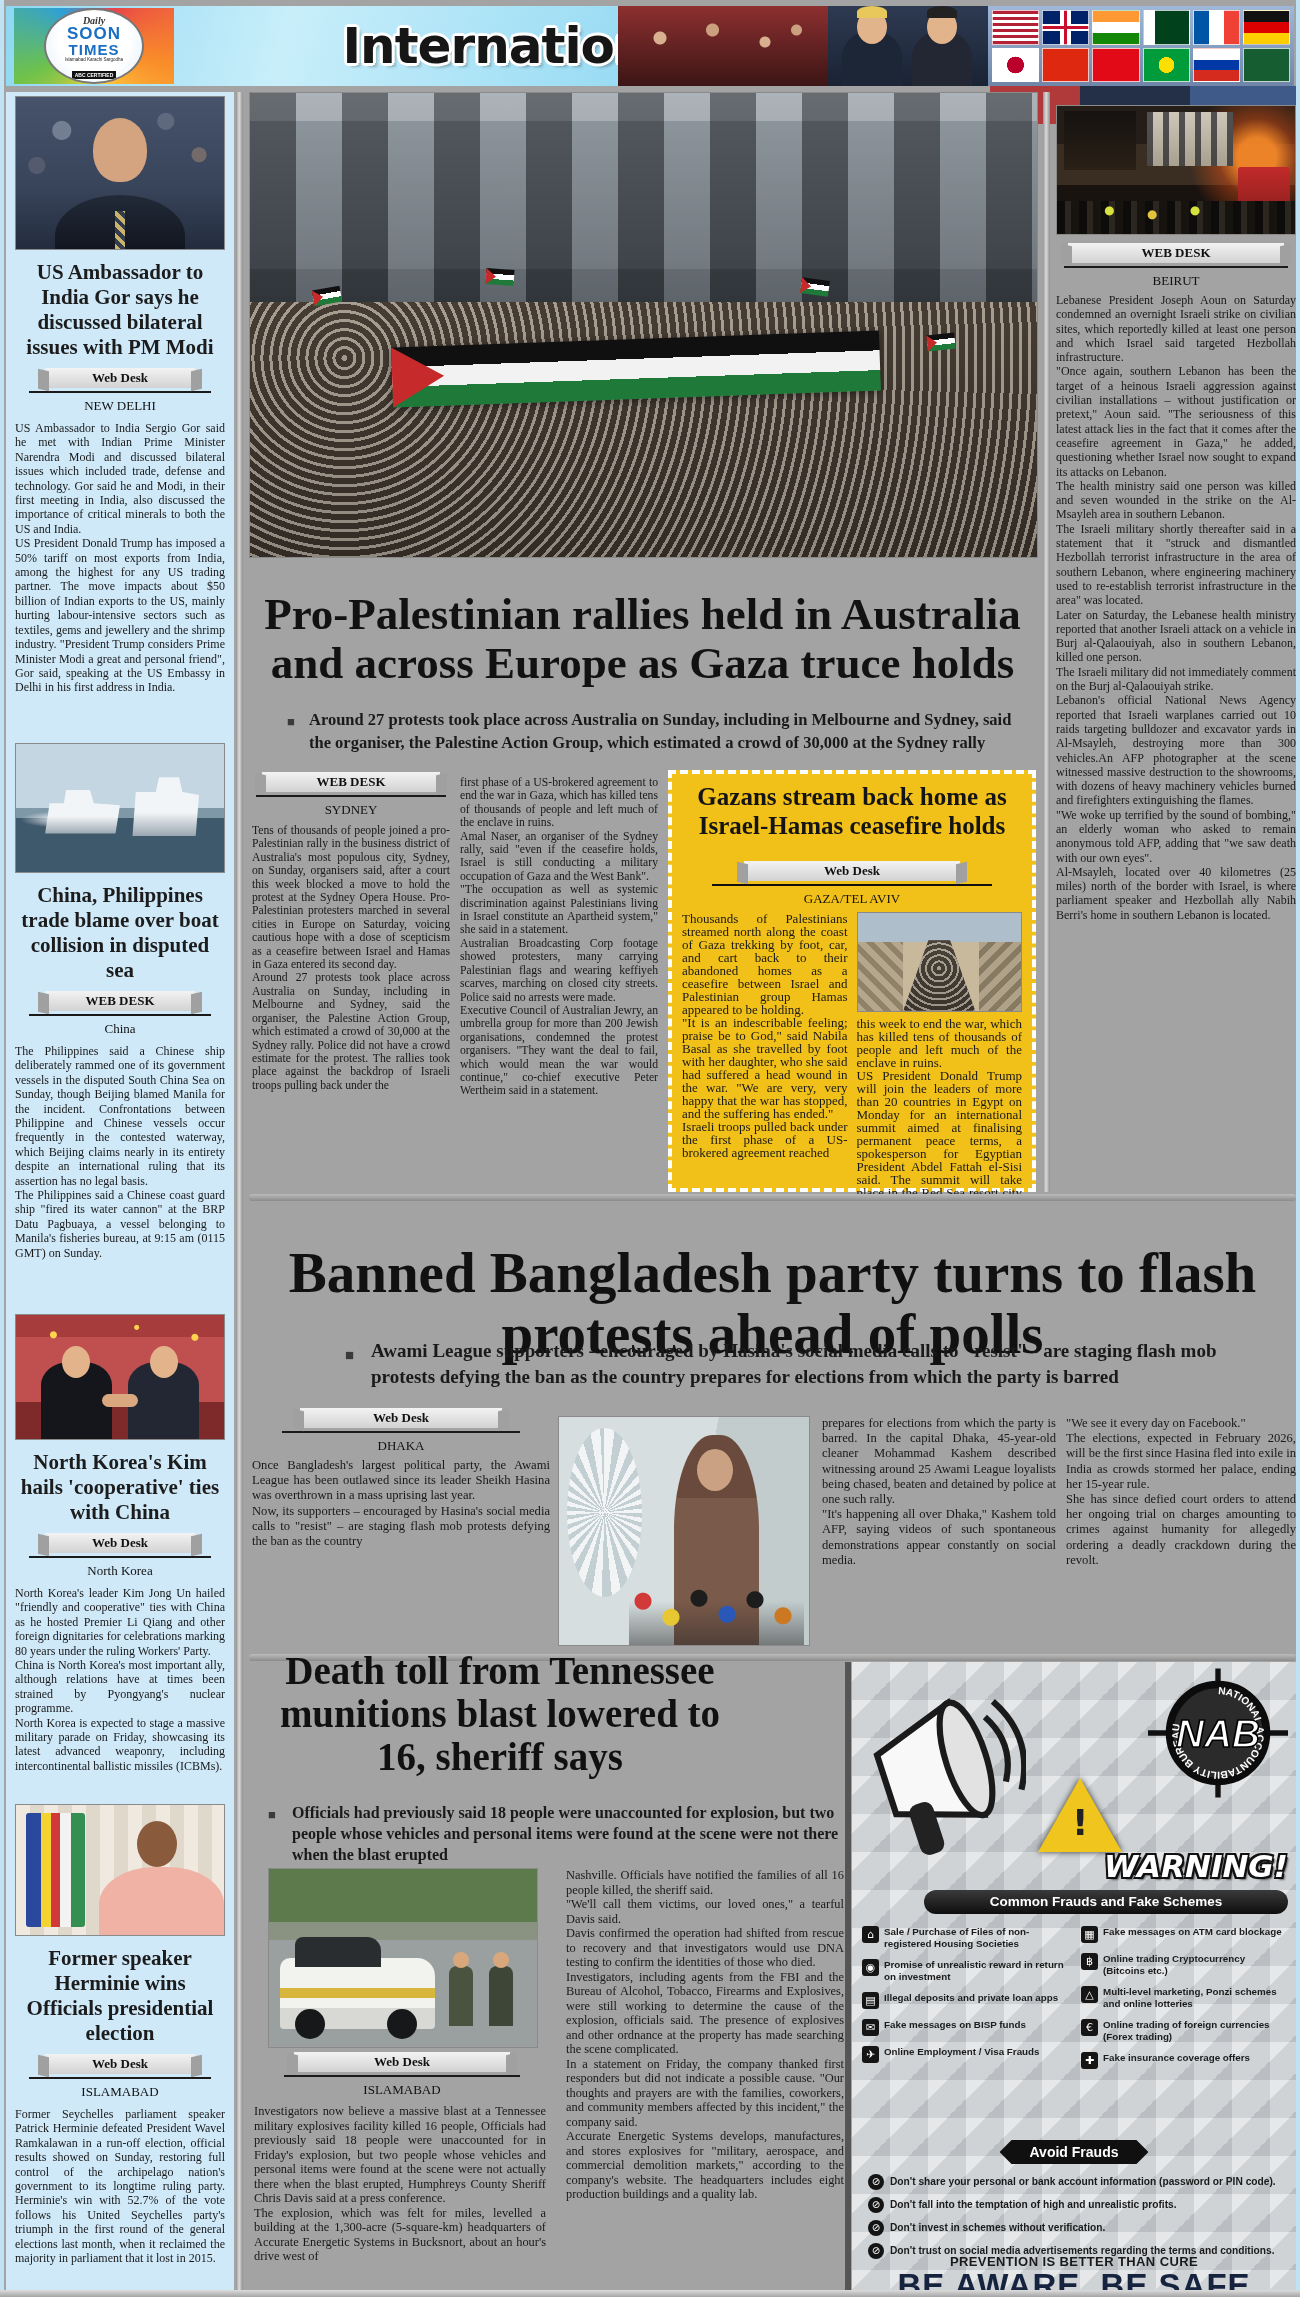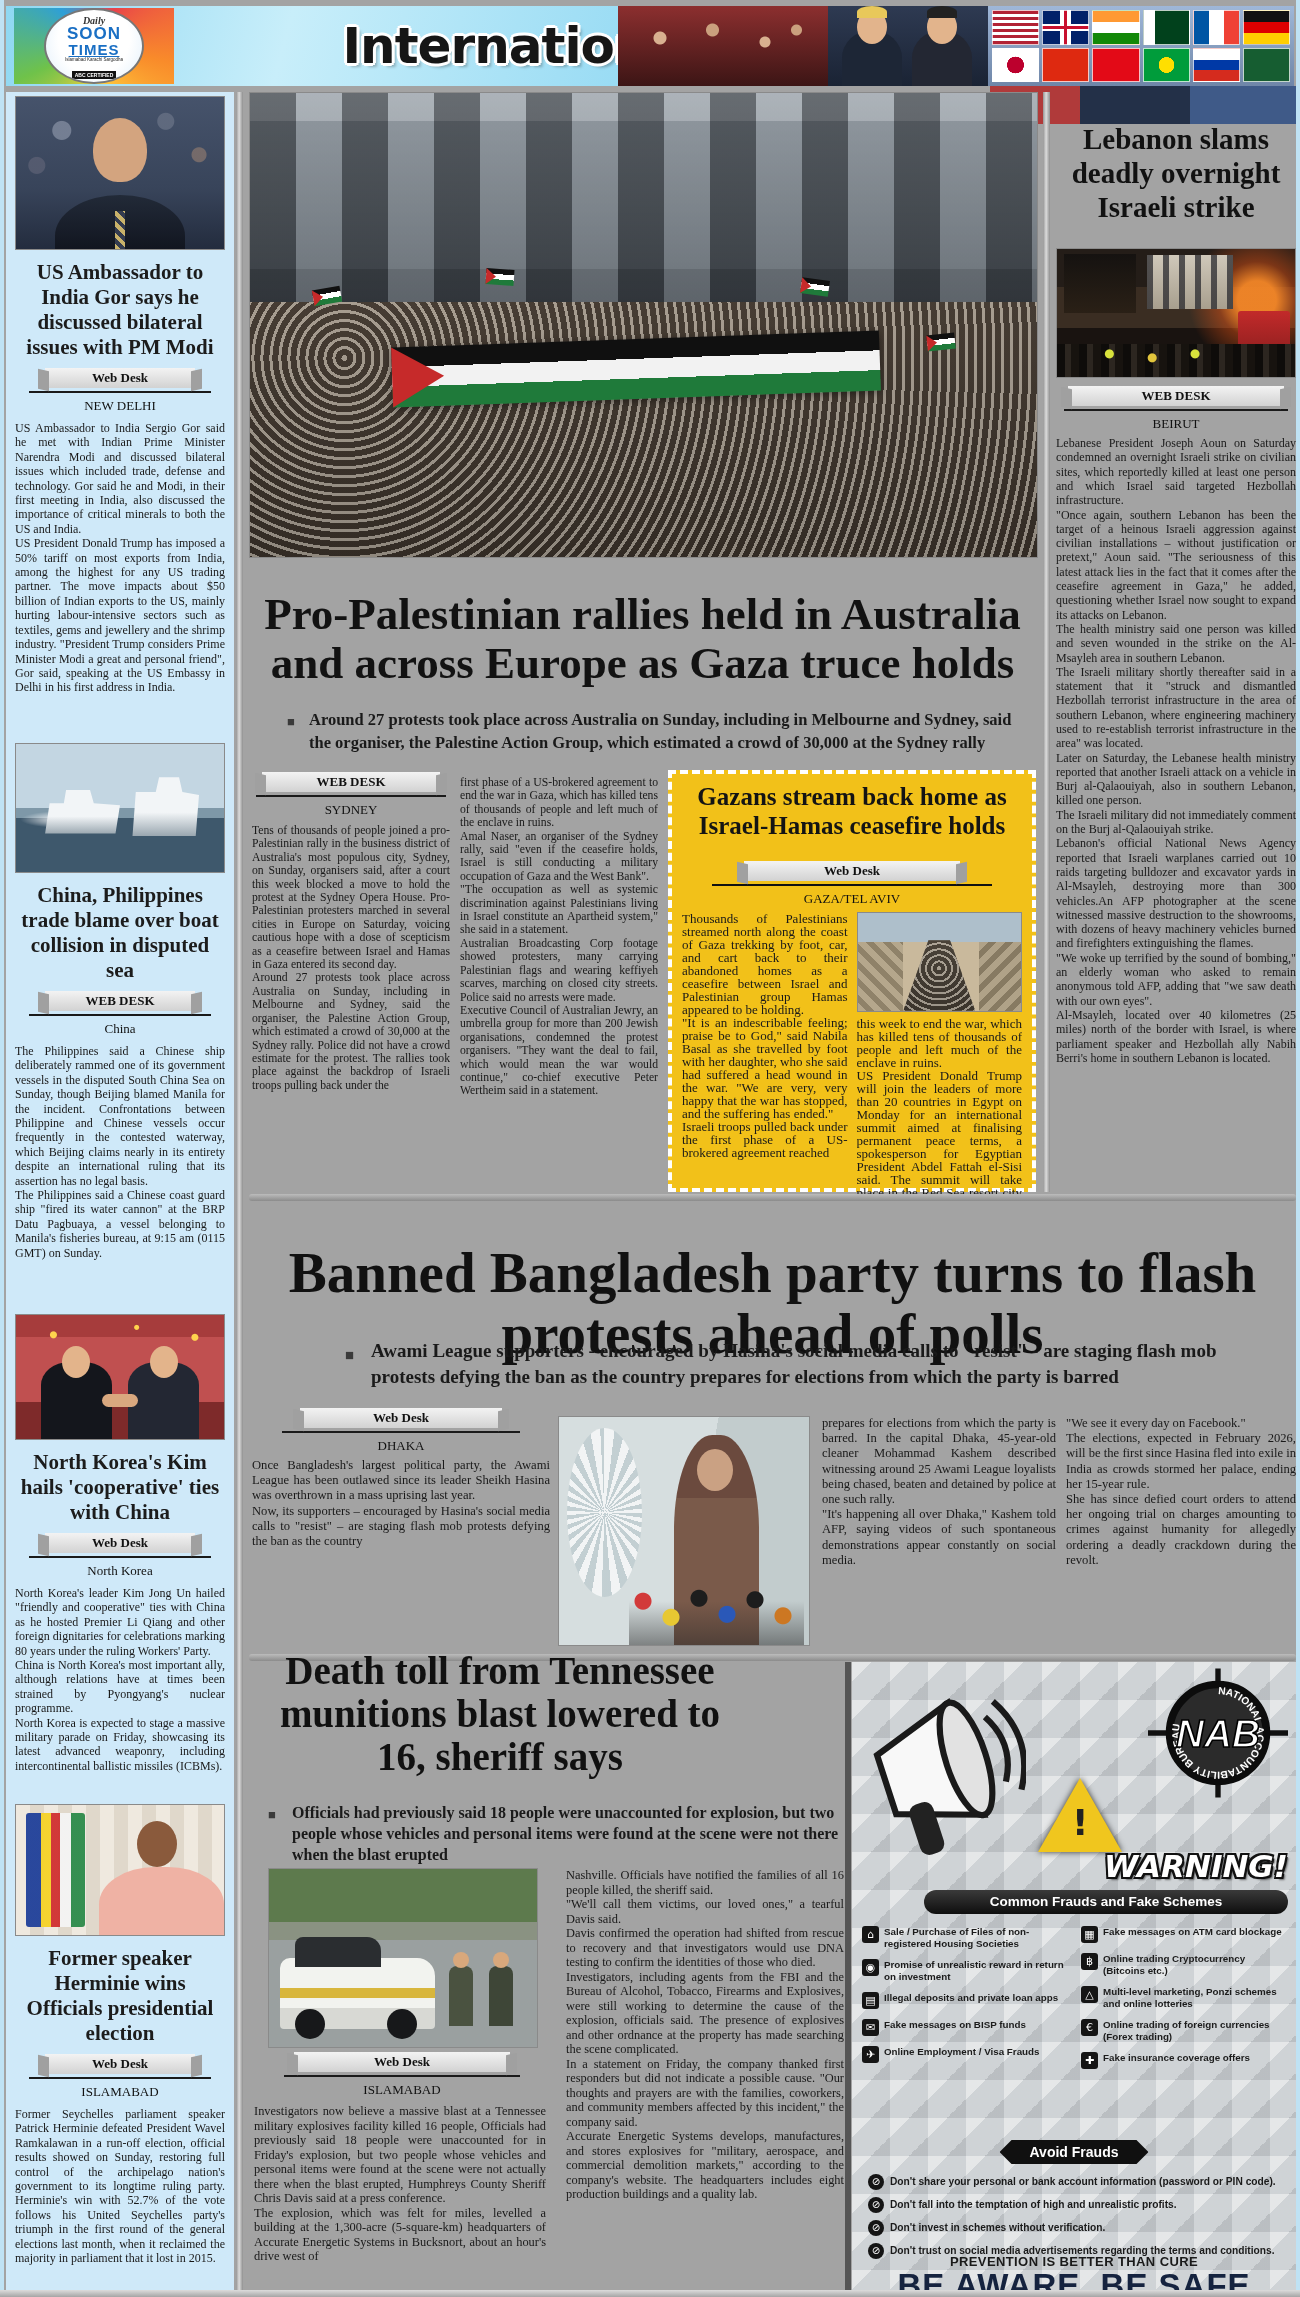--- a/index.html
+++ b/index.html
@@ -12,21 +12,21 @@
   
   .masthead{position:absolute;left:6px;top:6px;width:1288px;height:80px;
     background:linear-gradient(105deg,#8fd8f2 0%,#c8eefa 22%,#9adcf4 48%,#e8f8fd 72%,#b2e4f5 100%);overflow:hidden;}
   .logo-block{position:absolute;left:8px;top:2px;width:160px;height:76px;
     background:conic-gradient(from 30deg at 50% 50%,#e8434a,#f98b2a,#ffd23f,#6fc24a,#2e9fd8,#e8434a);}
   .logo-oval{position:absolute;left:50%;top:50%;transform:translate(-50%,-50%);width:96px;height:72px;
     background:radial-gradient(circle at 50% 40%,#ffffff 0 55%,#dfeefb 100%);border:2px solid #777;border-radius:50%;
     text-align:center;overflow:hidden;}
   .logo-daily{font:italic 700 10px/11px "Liberation Serif",serif;color:#333;margin-top:5px;}
   .logo-soon{font:800 17px/16px "Liberation Sans",sans-serif;color:#1a6fc4;letter-spacing:1px;}
-  .logo-times{font:800 15px/15px "Liberation Sans",sans-serif;color:#1a6fc4;letter-spacing:1px;text-decoration:underline;}
+  .logo-times{font:800 15px/15px "Liberation Sans",sans-serif;color:#1a6fc4;letter-spacing:1px;}
   .logo-cities{font:400 4.5px/6px "Liberation Sans",sans-serif;color:#222;}
   .logo-cert{display:inline-block;font:700 5px/8px "Liberation Sans",sans-serif;color:#fff;background:#111;padding:0 3px;}
   .masthead-title{position:absolute;left:196px;top:12px;width:800px;text-align:center;
     font:800 50px/56px "DejaVu Sans",sans-serif;color:#161616;letter-spacing:-1px;
     text-shadow:-3px 0 0 #fff,3px 0 0 #fff,0 -3px 0 #fff,0 3px 0 #fff,-2px -2px 0 #fff,2px 2px 0 #fff,-2px 2px 0 #fff,2px -2px 0 #fff,4px 4px 3px rgba(0,0,0,.25);}
   .montage{position:absolute;left:612px;top:0;right:0;bottom:0;display:flex;}
   .crowd-strip{flex:0 0 210px;background:
     radial-gradient(circle at 20% 40%,#d8b090 0 6px,transparent 7px),
     radial-gradient(circle at 45% 30%,#caa07e 0 6px,transparent 7px),
     radial-gradient(circle at 70% 45%,#d8b090 0 5px,transparent 6px),
@@ -401,21 +401,20 @@
         </div>
         <div class="body gaza-c2-body">this week to end the war, which has killed tens of thousands of people and left much of the enclave in ruins.
 US President Donald Trump will join the leaders of more than 20 countries in Egypt on Monday for an international summit aimed at finalising permanent peace terms, a spokesperson for Egyptian President Abdel Fattah el-Sisi said. The summit will take place in the Red Sea resort city of Sharm el-Sheikh.</div>
       </div>
     </div>
   </section>
 
   <div class="v-sep" style="left:1043px;top:92px;width:7px;height:1100px"></div>
 
   <section class="leb">
-    <h2 class="leb-head">Lebanon slams deadly overnight Israeli strike</h2>
     <div class="photo ph-lebanon">
       <div class="leb-burn"></div>
       <div class="leb-bldg"></div>
       <div class="leb-truck"></div>
       <div class="leb-crowd"></div>
     </div>
     <div class="ribbon">WEB DESK</div>
     <div class="rule"></div>
     <div class="dateline">BEIRUT</div>
     <div class="body">Lebanese President Joseph Aoun on Saturday condemned an overnight Israeli strike on civilian sites, which reportedly killed at least one person and which Israel said targeted Hezbollah infrastructure.

